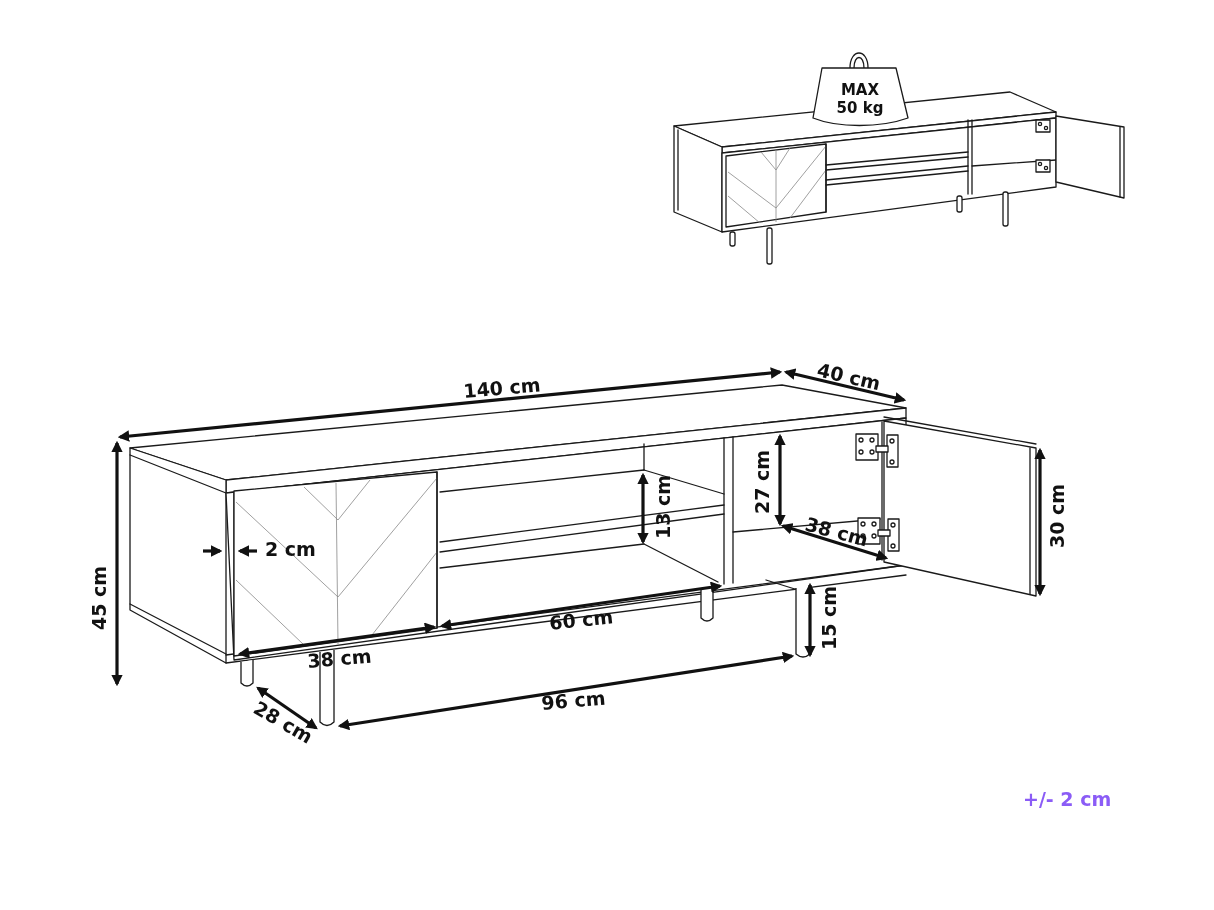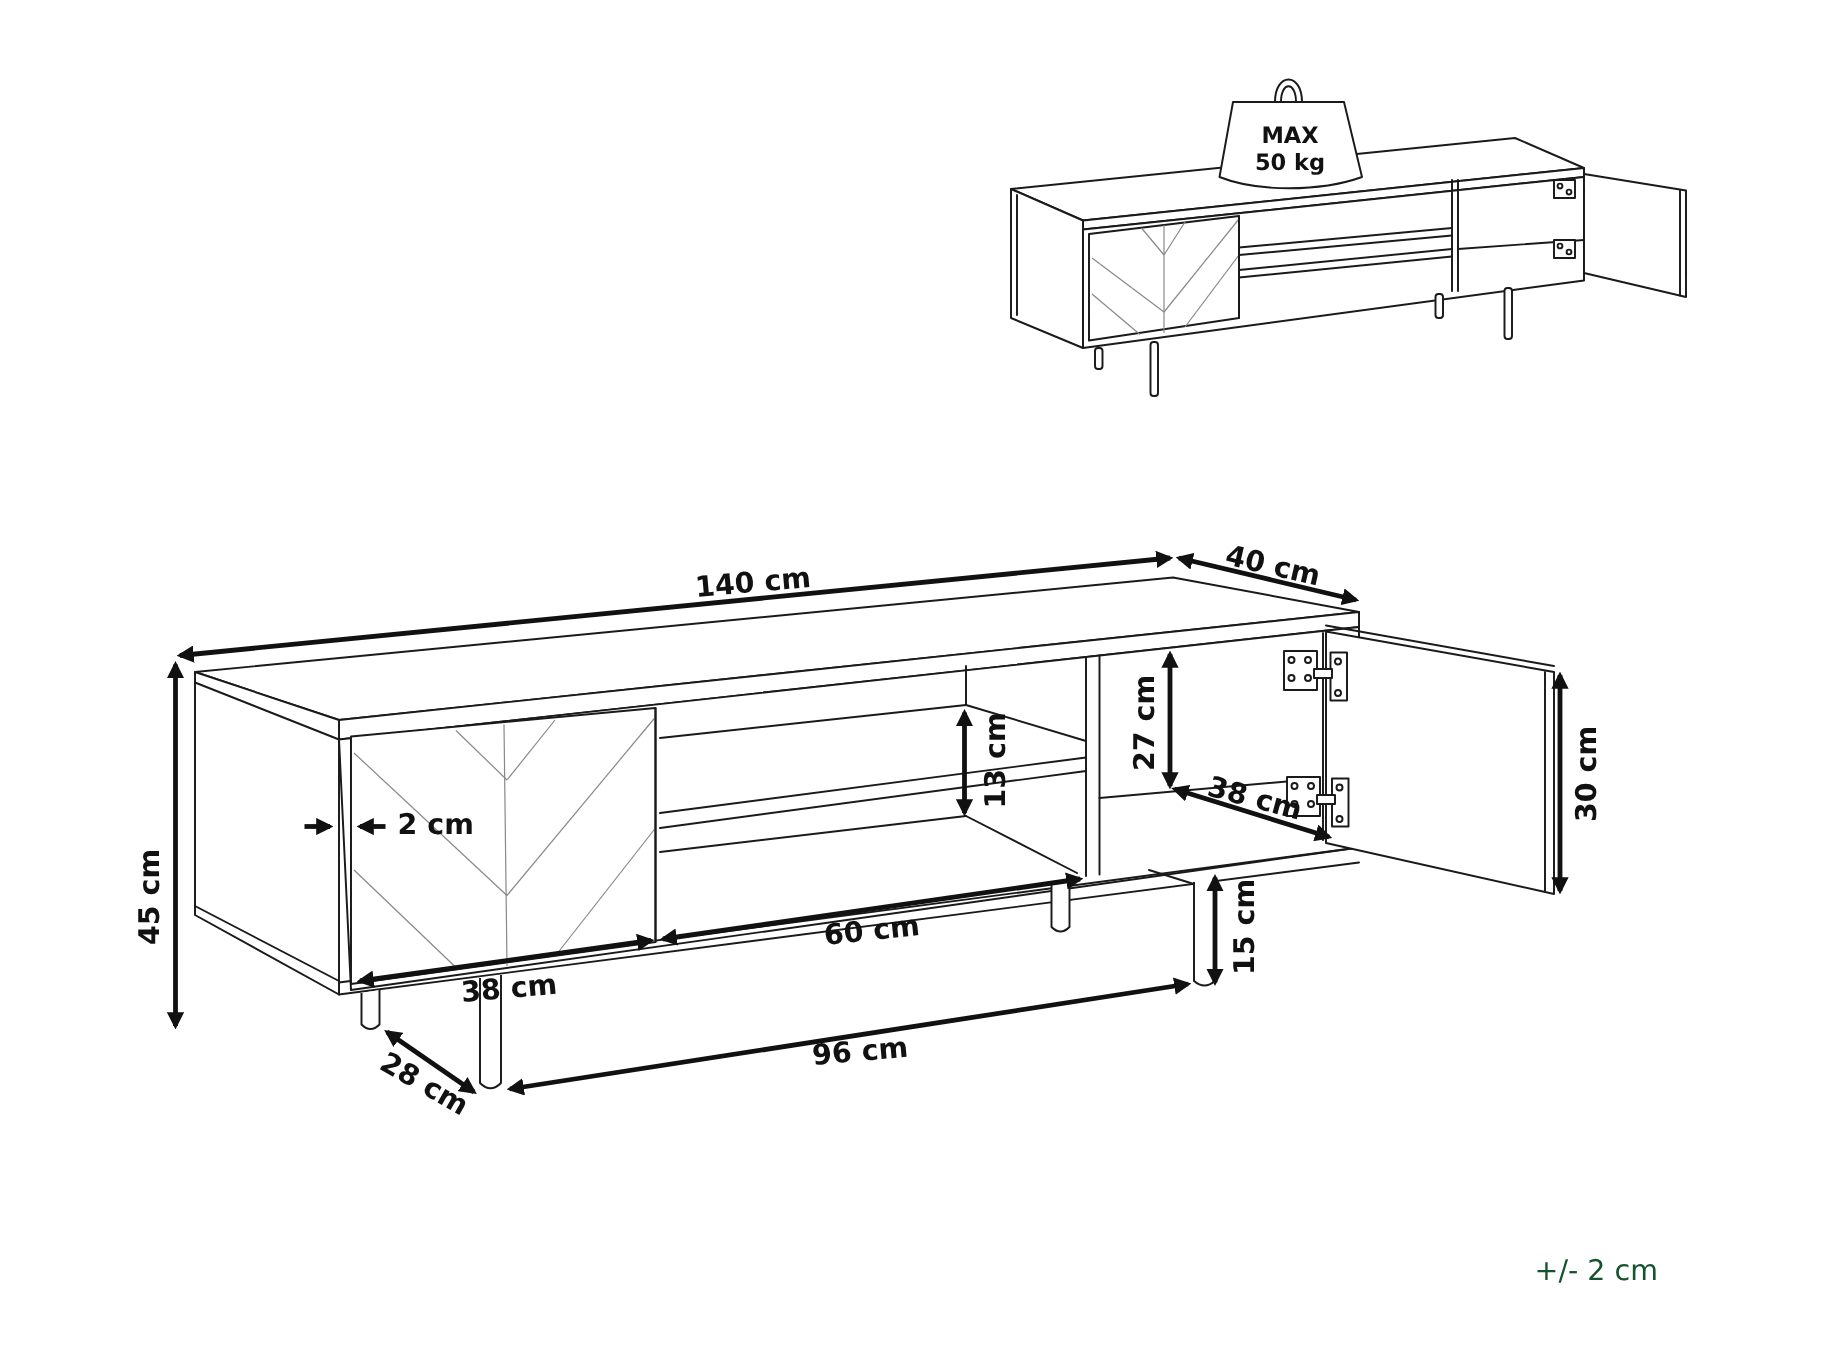--- a/index.html
+++ b/index.html
@@ -5,21 +5,21 @@
   html, body { margin: 0; padding: 0; background: #ffffff; }
   body { width: 1214px; height: 910px; position: relative; overflow: hidden;
          font-family: "DejaVu Sans", "Liberation Sans", sans-serif; }
   svg { position: absolute; left: 0; top: 0; }
   .ln { stroke: #1a1a1a; stroke-width: 1.3; fill: none; stroke-linejoin: round; stroke-linecap: round; }
   .lnw { stroke: #1a1a1a; stroke-width: 1.3; fill: #ffffff; stroke-linejoin: round; }
   .thin { stroke: #888; stroke-width: 0.8; fill: none; }
   .dim { stroke: #111; stroke-width: 3.2; fill: none; stroke-linecap: butt; }
   .lbl { font-family: "DejaVu Sans", sans-serif; font-weight: bold; font-size: 19px; fill: #111; }
   .wlbl { font-family: "DejaVu Sans", sans-serif; font-weight: bold; font-size: 15px; fill: #111; }
-  .tol { position: absolute; left: 1023px; top: 836px; font-weight: normal; font-size: 19px; color: #14532d;
+  .tol { position: absolute; left: 1023px; top: 788px; font-weight: bold; font-size: 19px; color: #8b5cf6;
          font-family: "DejaVu Sans", sans-serif; }
 </style>
 </head>
 <body>
 
 <svg width="1214" height="910" viewBox="0 0 1214 910">
   <defs>
     <marker id="ah" viewBox="0 0 10 10" refX="8" refY="5" markerWidth="3.6" markerHeight="3.6" orient="auto-start-reverse">
       <path d="M0,0 L10,5 L0,10 z" fill="#111"></path>
     </marker>

